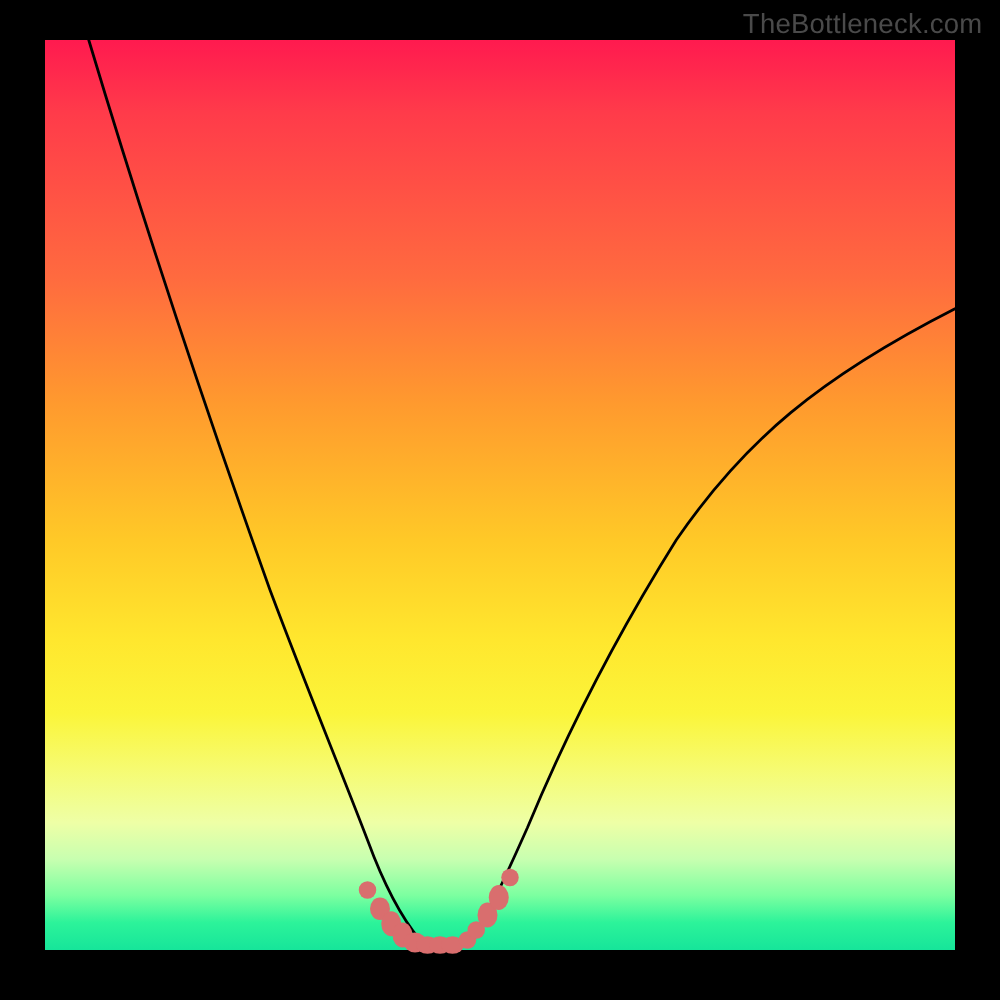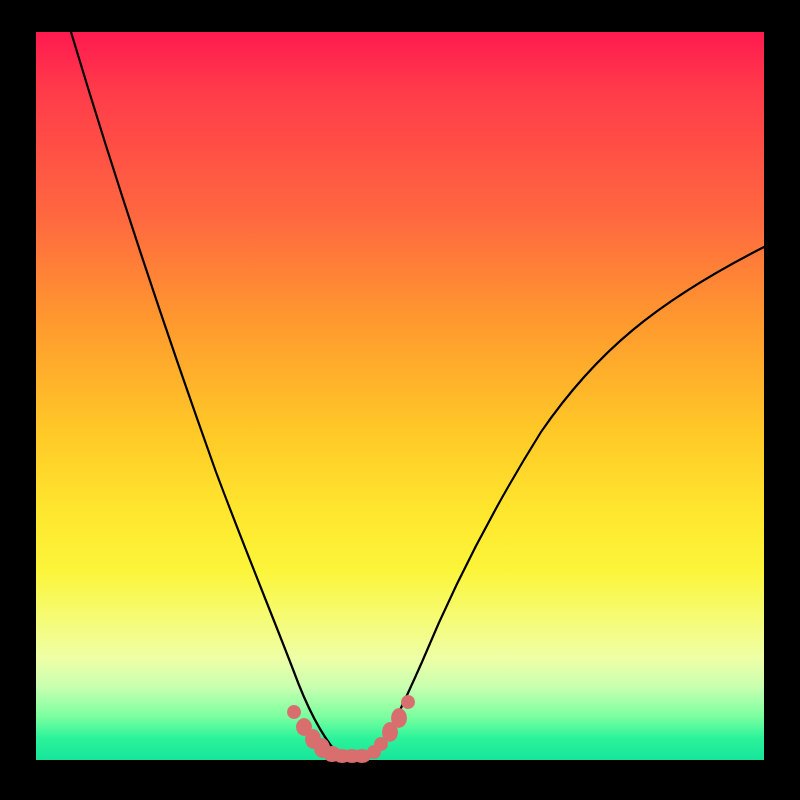--- a/index.html
+++ b/index.html
@@ -58,20 +58,21 @@
     font-weight: 400;
     letter-spacing: 0.2px;
     user-select: none;
   }
 </style>
 </head>
 <body>
 
 <div class="stage">
 
+  <div class="watermark">TheBottleneck.com</div>
 
   <div class="plot-area">
 
     <svg class="curves" viewBox="0 0 728 728">
 
       <path d="M 35 0
                C 80 150, 130 300, 180 440
                C 210 520, 235 580, 258 640
                C 272 678, 285 702, 300 720" fill="none" stroke="#000" stroke-width="2.2" stroke-linecap="round"></path>
 

